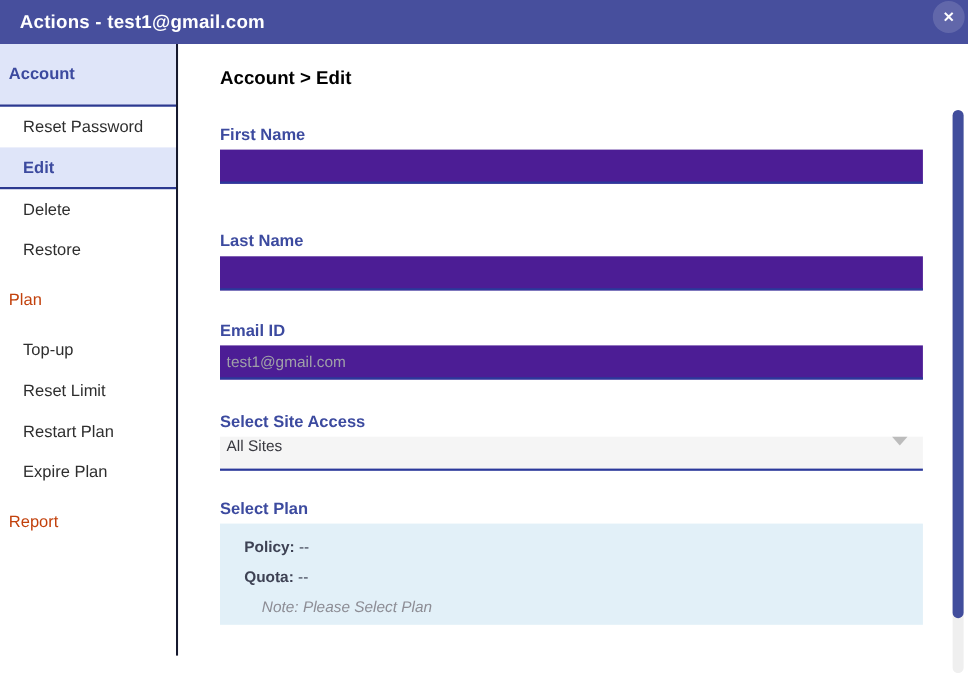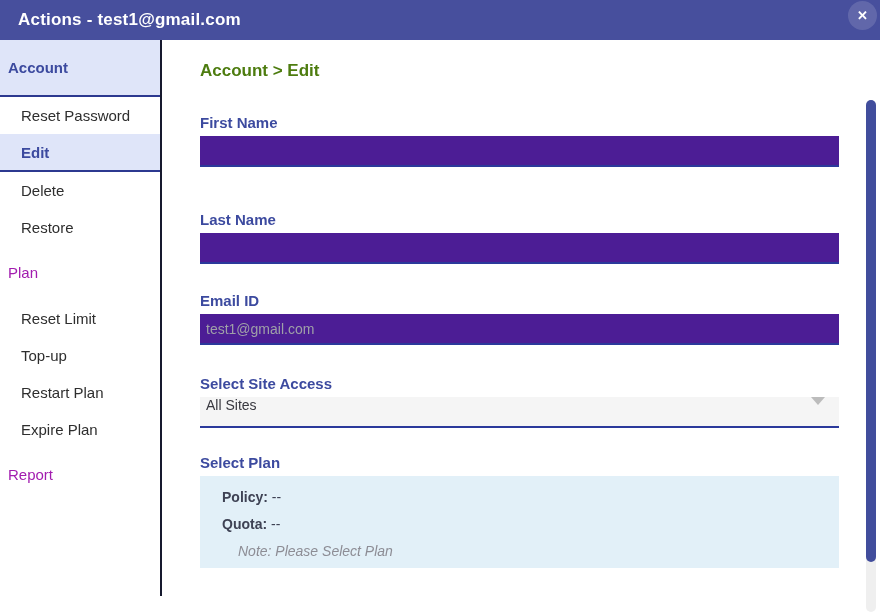--- a/index.html
+++ b/index.html
@@ -34,30 +34,30 @@
   .sb-item {
     height:37px; display:flex; align-items:center; padding-left:21px;
     color:#2e2e2e; cursor:pointer;
   }
   .sb-item.active {
     height:38px; background:#dfe5f9; border-bottom:2px solid #2c3990;
     color:#3c4a9f; font-weight:700;
   }
   .sb-header {
     height:36px; display:flex; align-items:center; padding-left:8px;
-    color:#a21caf; margin-top:8px; cursor:pointer;
+    color:#c2410c; margin-top:8px; cursor:pointer;
   }
   .sb-gap { height:10px; }
   
   .main {
     position:absolute; left:162px; top:40px; right:0; bottom:0;
     background:#ffffff; padding:18px 0 0 38px;
   }
   .breadcrumb {
-    font-size:17px; font-weight:700; color:#4d7c0f; height:26px; line-height:26px;
+    font-size:17px; font-weight:700; color:#000000; height:26px; line-height:26px;
   }
   .group { width:639px; }
   .mt30 { margin-top:30px; } .mt32 { margin-top:44px; }
   .mt28 { margin-top:28px; } .mt26 { margin-top:26px; }
   .field-label {
     font-size:15px; font-weight:700; color:#3c4a9f;
     height:18px; line-height:18px; margin-bottom:4px;
   }
   .text-input {
     display:block; width:639px; height:31px; background:#4c1d95;
@@ -116,24 +116,24 @@
     <span>Delete</span>
   </div>
   <div class="sb-item">
     <span>Restore</span>
   </div>
   <div class="sb-header">
     <span>Plan</span>
   </div>
   <div class="sb-gap"></div>
   <div class="sb-item">
-    <span>Reset Limit</span>
+    <span>Top-up</span>
   </div>
   <div class="sb-item">
-    <span>Top-up</span>
+    <span>Reset Limit</span>
   </div>
   <div class="sb-item">
     <span>Restart Plan</span>
   </div>
   <div class="sb-item">
     <span>Expire Plan</span>
   </div>
   <div class="sb-header">
     <span>Report</span>
   </div>

